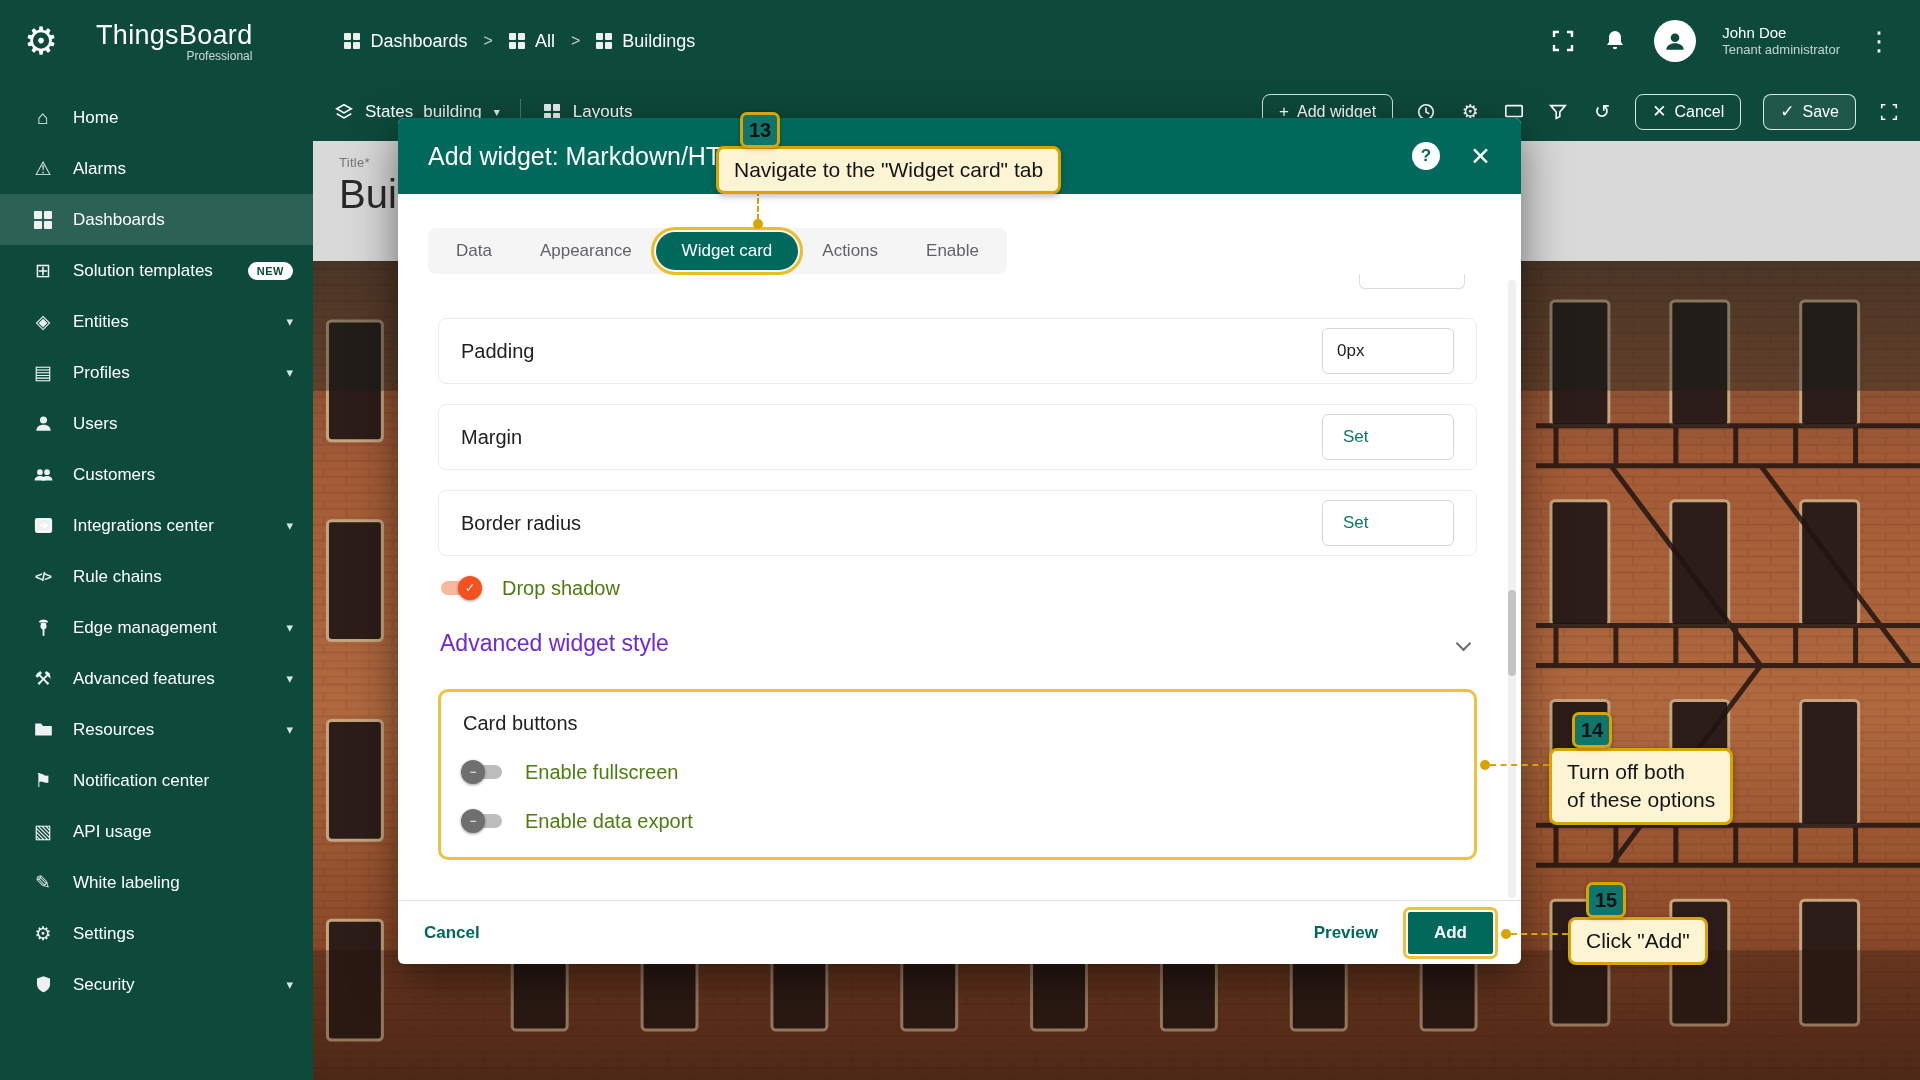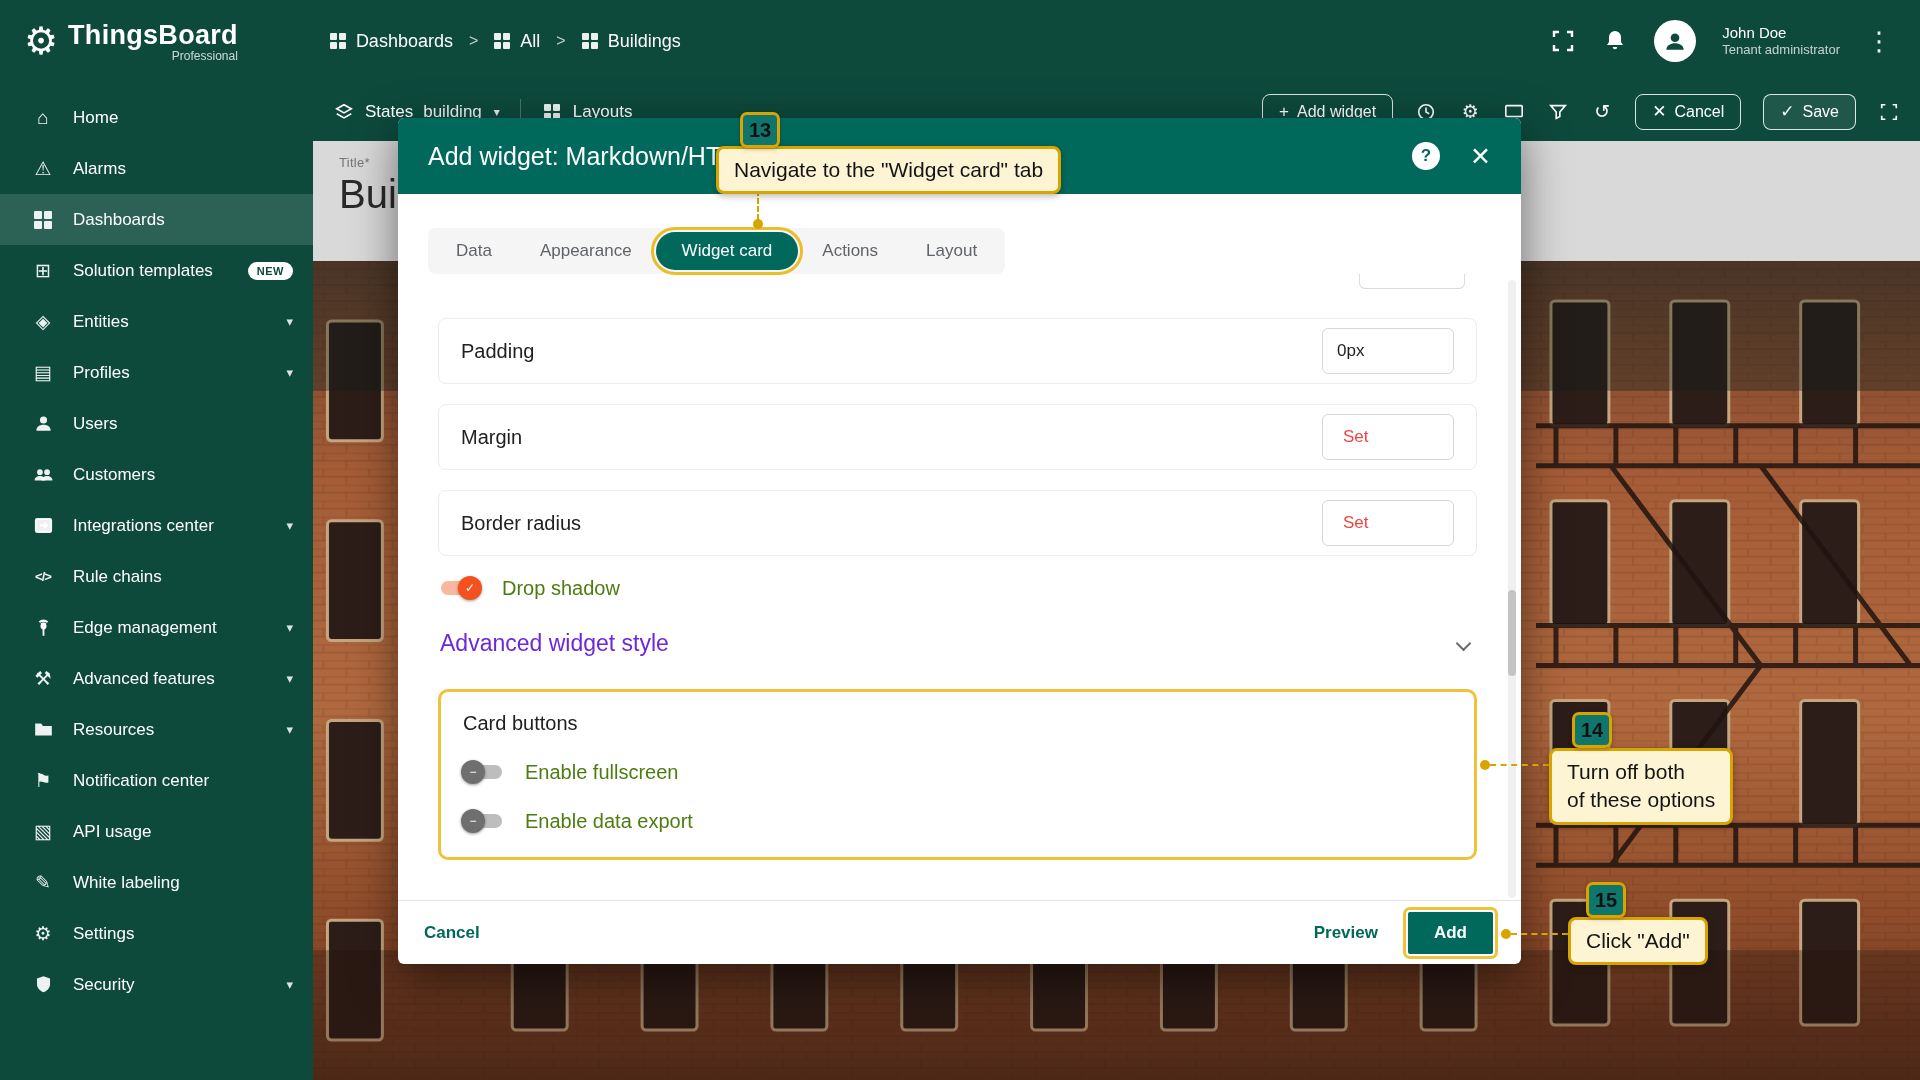--- a/index.html
+++ b/index.html
@@ -4,21 +4,21 @@
 <style>
   html,body{margin:0;padding:0;background:#0d4a3c;}
   *{box-sizing:border-box;font-family:"Liberation Sans", sans-serif;}
   #screen{position:relative;width:1920px;height:1080px;overflow:hidden;background:#0d4a3c;}
 
   
   .topbar{position:absolute;left:0;top:0;right:0;height:82px;background:#0d4a3c;color:#fff;display:flex;align-items:center;padding:0 24px;z-index:5;}
   .brand{display:flex;align-items:center;gap:10px;}
   .logo-glyph{font-size:38px;line-height:1;color:#fff;}
   .brand-text{display:flex;flex-direction:column;}
-  .brand-name{font-size:27px;font-weight:700;letter-spacing:.3px;}
+  .brand-name{font-size:27px;font-weight:400;letter-spacing:.3px;margin-left:28px;}
   .brand-sub{font-size:12px;opacity:.78;text-align:right;margin-top:-2px;}
   .crumbs{display:flex;align-items:center;gap:16px;margin-left:92px;font-size:18px;}
   .crumb{display:flex;align-items:center;gap:10px;cursor:pointer;}
   .crumb-sep{opacity:.75;font-size:16px;}
   .gicon{display:grid;grid-template-columns:7px 7px;grid-auto-rows:7px;gap:2px;}
   .gicon i{background:rgba(255,255,255,.92);border-radius:1px;}
   .top-right{margin-left:auto;display:flex;align-items:center;gap:26px;padding-right:4px;}
   .tb-icon{width:26px;height:26px;display:flex;align-items:center;justify-content:center;}
   .tb-icon svg{width:24px;height:24px;}
   .avatar{width:42px;height:42px;border-radius:50%;background:#fff;display:flex;align-items:center;justify-content:center;}
@@ -68,21 +68,21 @@
   .tabs-wrap{margin:34px 0 0 30px;height:46px;display:flex;flex-shrink:0;}
   .tabs-box{background:#f5f5f5;border-radius:8px;display:flex;align-items:center;padding:0 4px;}
   .tab{padding:0 24px;font-size:17px;color:#5f6368;height:46px;line-height:46px;cursor:pointer;white-space:nowrap;}
   .tab.active{background:#00695c;color:#fff;height:38px;line-height:38px;border-radius:20px;padding:0 26px;font-weight:500;outline:3px solid #e9be2a;outline-offset:2px;}
   .dlg-body{flex:1;position:relative;padding:20px 44px 0 40px;overflow:hidden;}
   .cutoff-input{position:absolute;top:0;right:56px;width:106px;height:15px;border:1px solid #dcdcdc;border-top:none;border-radius:0 0 6px 6px;}
   .frows{margin-top:24px;}
   .frow{border:1px solid #ececec;border-radius:8px;height:66px;display:flex;align-items:center;justify-content:space-between;padding:0 22px;margin-bottom:20px;}
   .frow-label{font-size:20px;color:#212121;}
   .finput{width:132px;height:46px;border:1px solid #d7d7d7;border-radius:6px;display:flex;align-items:center;padding:0 14px;font-size:17px;color:#222;cursor:text;}
-  .finput.placeholder{color:#ef4444;padding-left:20px;}
+  .finput.placeholder{color:#0f766e;padding-left:20px;}
   .shadow-row{display:flex;align-items:center;gap:22px;margin:8px 2px 0;}
   .row-label{font-size:20px;color:#4d7c0f;}
   .adv-row{margin:30px 2px 0;display:flex;align-items:center;justify-content:space-between;cursor:pointer;}
   .adv-label{font-size:23px;font-weight:500;color:#6d28d9;}
   .chev{width:11px;height:11px;border-right:2px solid #6b6b6b;border-bottom:2px solid #6b6b6b;transform:rotate(45deg);margin-right:6px;}
   .card-section{margin-top:32px;border:3px solid #eec23a;border-radius:10px;padding:20px 22px 24px;}
   .card-heading{font-size:20px;font-weight:500;color:#212121;}
   .toggle-row{display:flex;align-items:center;gap:22px;margin-top:25px;}
   .toggle{position:relative;width:40px;height:24px;cursor:pointer;flex-shrink:0;}
   .track{position:absolute;left:1px;top:5px;width:38px;height:14px;border-radius:7px;}
@@ -430,21 +430,21 @@
       <span class="dlg-title">Add widget: Markdown/HTML</span>
       <span class="help-btn">?</span>
       <span class="close-btn">✕</span>
     </div>
     <div class="tabs-wrap">
       <div class="tabs-box">
         <span class="tab">Data</span>
         <span class="tab">Appearance</span>
         <span class="tab active">Widget card</span>
         <span class="tab">Actions</span>
-        <span class="tab">Layout</span>
+        <span class="tab">Enable</span>
       </div>
     </div>
     <div class="dlg-body">
       <div class="cutoff-input"></div>
       <div class="frows">
         <div class="frow">
           <span class="frow-label">Padding</span>
           <div class="finput">0px</div>
         </div>
         <div class="frow">

